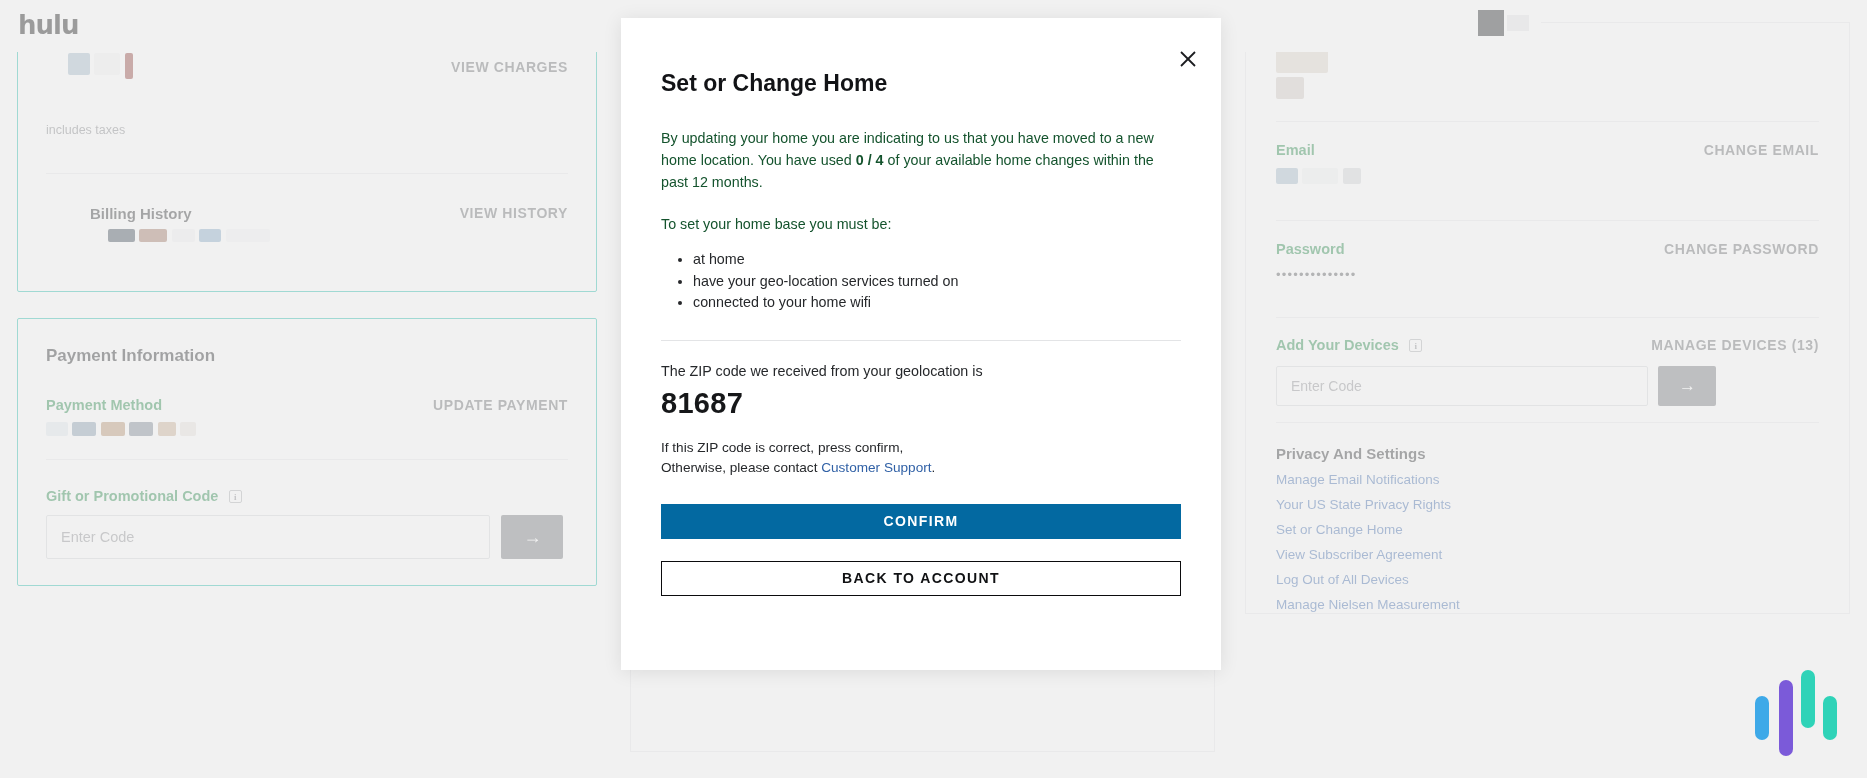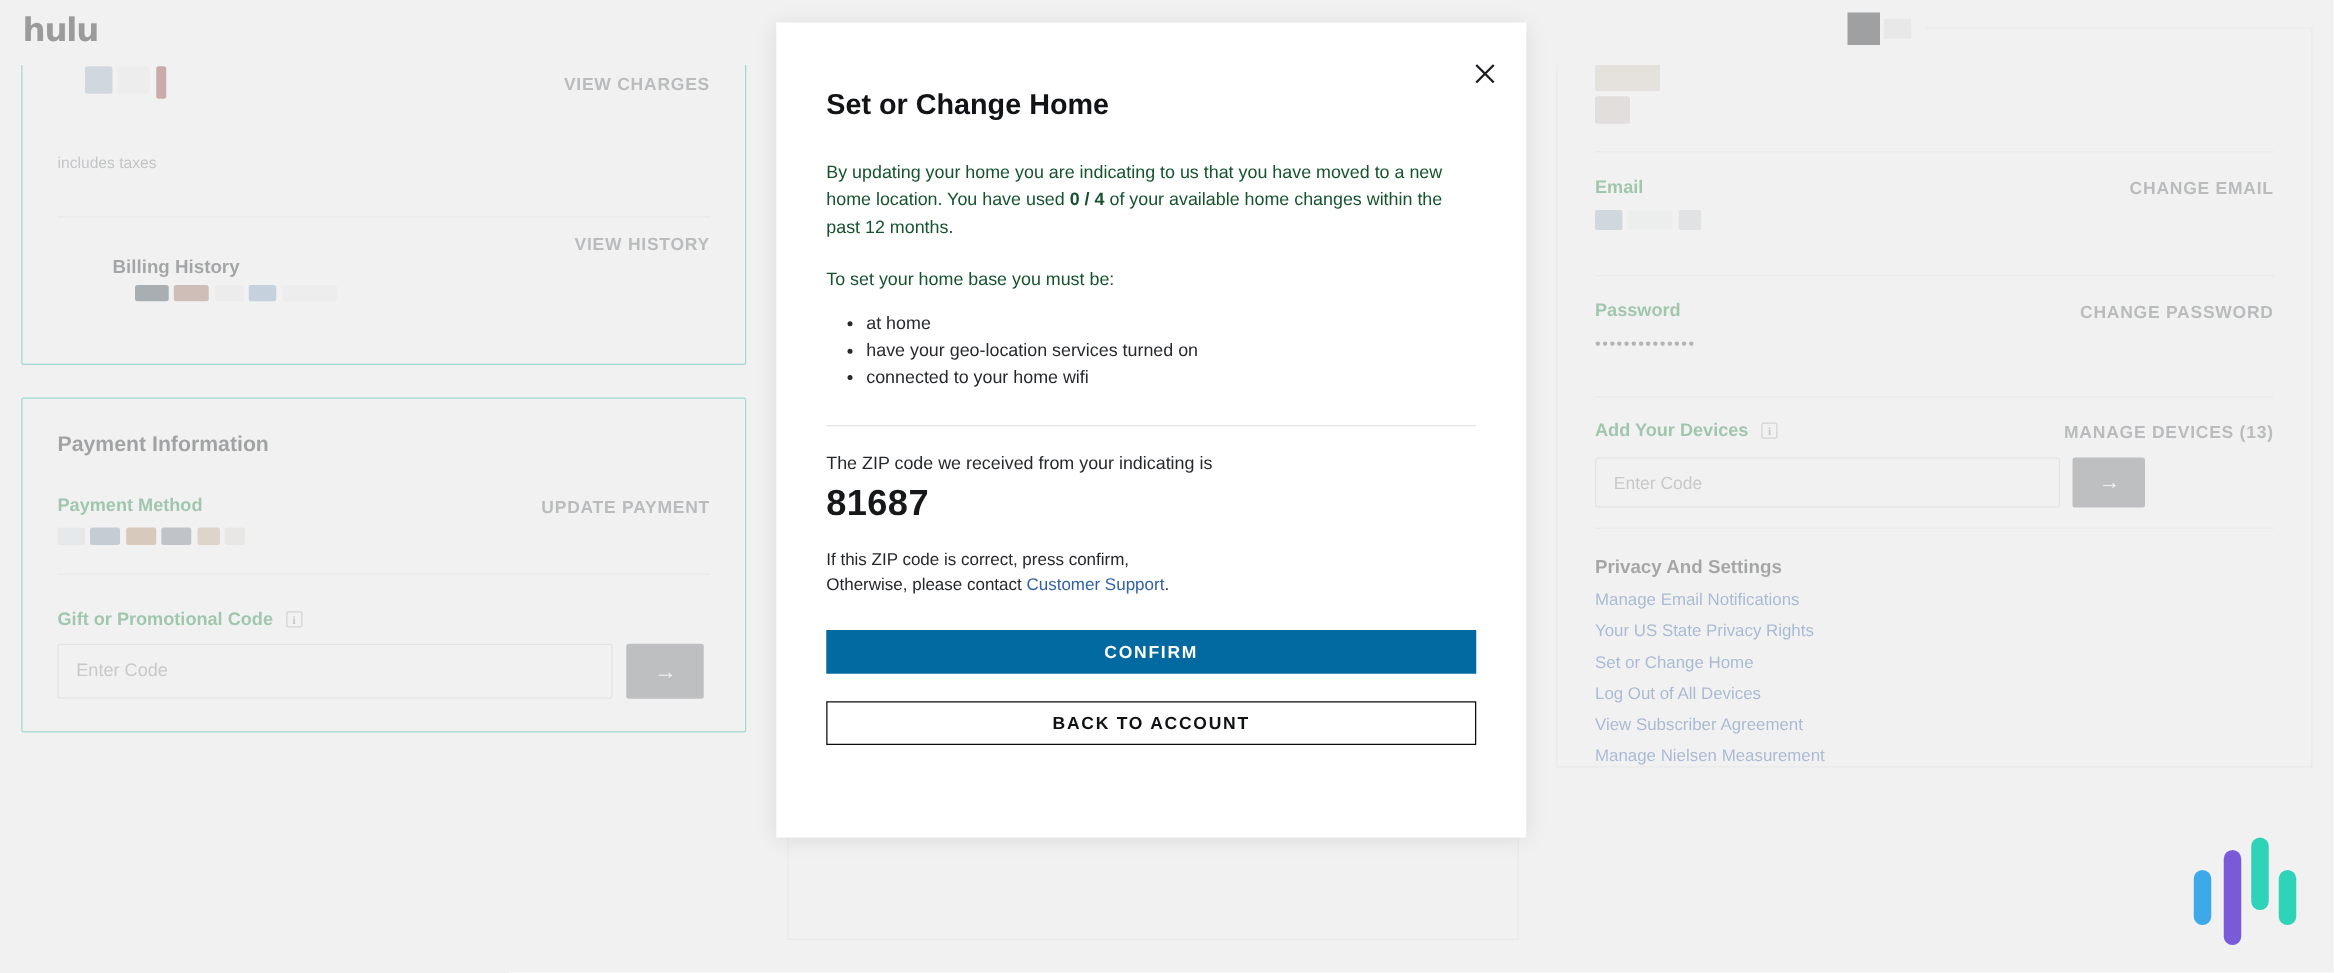--- a/index.html
+++ b/index.html
@@ -370,21 +370,21 @@
         <span class="blurb" style="width:22px;height:22px;background:#9fb6c8;display:inline-block;"></span>
         <span class="blurb" style="width:26px;height:22px;background:#f2f3f4;display:inline-block;"></span>
         <span class="blurb" style="width:8px;height:26px;background:#8a322c;display:inline-block;vertical-align:top;"></span>
       </div>
       <div class="link-caps" style="position:absolute;right:28px;top:36px;">VIEW CHARGES</div>
       <div class="muted-small" style="position:absolute;left:28px;top:100px;">includes taxes</div>
 
       <div class="row-line" style="top:150px;"></div>
 
       <div class="row-title" style="position:absolute;left:28px;top:182px;margin-left:44px;">Billing History</div>
-      <div class="link-caps" style="position:absolute;right:28px;top:164px;">VIEW HISTORY</div>
+      <div class="link-caps" style="position:absolute;right:28px;top:182px;">VIEW HISTORY</div>
       <div style="position:absolute;left:90px;top:205px;">
         <span class="blurb" style="width:27px;height:13px;background:#2e3b4a;display:inline-block;"></span>
         <span class="blurb" style="width:28px;height:13px;background:#9a6a55;display:inline-block;"></span>
         <span class="blurb" style="width:23px;height:13px;background:#f0f1f2;display:inline-block;"></span>
         <span class="blurb" style="width:22px;height:13px;background:#7fa5c4;display:inline-block;"></span>
         <span class="blurb" style="width:44px;height:13px;background:#f3f4f5;display:inline-block;"></span>
       </div>
     </div>
 
     <div class="card payment">
@@ -467,22 +467,22 @@
           <button class="dev-arrow">→</button>
         </div>
       </div>
       <div class="hr" style="margin:0 30px;"></div>
 
       <div class="rsec" style="height:190px;padding-top:22px;">
         <div class="priv-title">Privacy And Settings</div>
         <a class="priv-link">Manage Email Notifications</a>
         <a class="priv-link">Your US State Privacy Rights</a>
         <a class="priv-link">Set or Change Home</a>
+        <a class="priv-link">View Subscriber Agreement</a>
         <a class="priv-link">Log Out of All Devices</a>
-        <a class="priv-link">View Subscriber Agreement</a>
         <a class="priv-link">Manage Nielsen Measurement</a>
       </div>
     </div>
   </div>
 
   <div class="overlay"></div>
 
   <div class="modal">
     <div class="modal-close">
       <svg width="20" height="20" viewBox="0 0 20 20" aria-hidden="true">
@@ -499,21 +499,21 @@
       <p class="modal-p" style="margin-bottom:14px;">To set your home base you must be:</p>
 
       <ul class="modal-ul">
         <li>at home</li>
         <li>have your geo-location services turned on</li>
         <li>connected to your home wifi</li>
       </ul>
 
       <div class="modal-hr"></div>
 
-      <p class="zip-label">The ZIP code we received from your indicating is</p>
+      <p class="zip-label">The ZIP code we received from your geolocation is</p>
       <div class="zip-value">81687</div>
 
       <p class="zip-note">
         <span>If this ZIP code is correct, press confirm,</span><br>
         <span>Otherwise, please contact </span><a>Customer Support</a><span>.</span>
       </p>
 
       <button class="btn-confirm">CONFIRM</button>
       <button class="btn-back">BACK TO ACCOUNT</button>
     </div>

